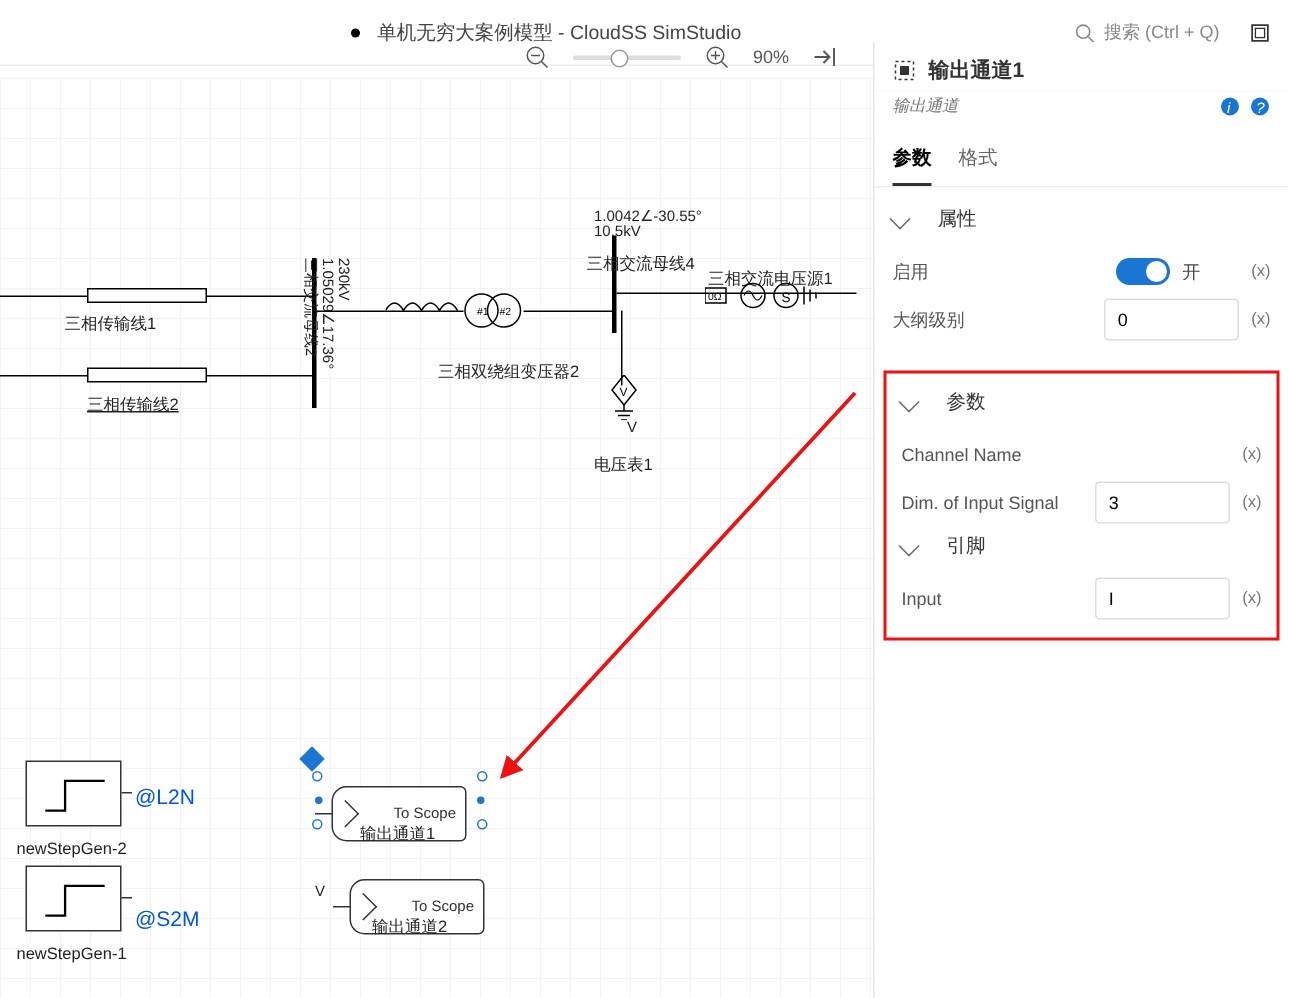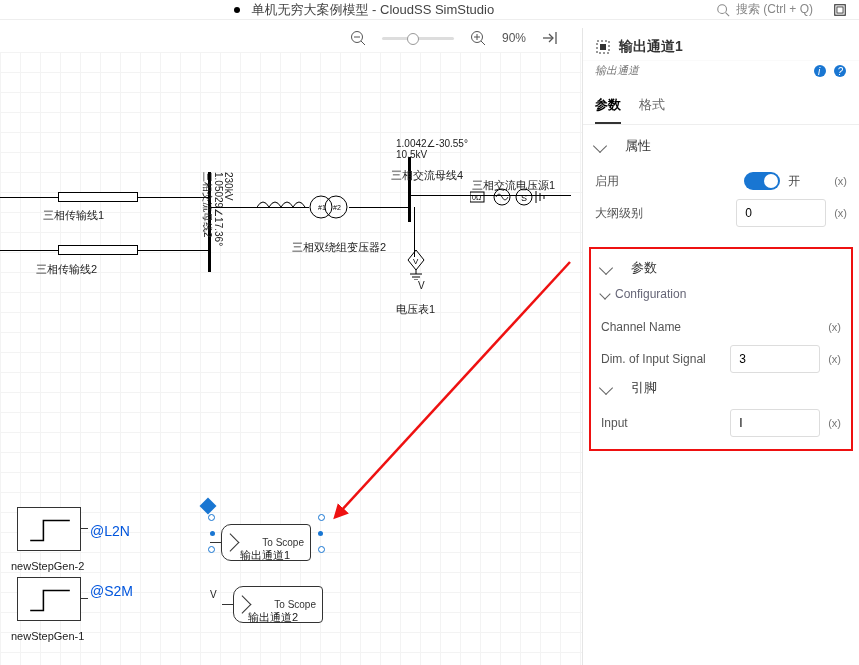--- a/index.html
+++ b/index.html
@@ -1,19 +1,19 @@
 <!DOCTYPE html>
 <html><head>
 <meta charset="utf-8">
 <style>
   * { box-sizing: border-box; margin: 0; padding: 0; font-family: "Microsoft YaHei", Arial, sans-serif; }
   body { width: 859px; height: 665px; background: #fff; overflow: hidden; position: relative; font-size: 12px; color: #333; }
 
   
-  .topbar { height: 20px; display: flex; align-items: center; padding: 0 12px; border-bottom: 1px solid #eee; }
+  .topbar { height: 44px; display: flex; align-items: center; padding: 0 12px; border-bottom: 1px solid #eee; }
   .title { flex: 1; text-align: center; color: #444; font-size: 13px; }
   .title .dot { display: inline-block; width: 6px; height: 6px; background: #000; border-radius: 50%; vertical-align: middle; margin-right: 8px; }
   .search-box { display: flex; align-items: center; gap: 6px; color: #888; }
   .search-box svg { width: 14px; height: 14px; }
   .fs-icon { margin-left: 14px; }
 
   
   .toolbar { position: absolute; top: 24px; left: 350px; height: 28px; display: flex; align-items: center; gap: 16px; color: #555; }
   .toolbar .zbtn { cursor: pointer; }
   .toolbar .slider { width: 72px; height: 3px; background: #ddd; border-radius: 2px; position: relative; }
@@ -108,21 +108,21 @@
 <div class="canvas">
 
   <div class="hline" style="left:0;top:145px;width:58px;"></div>
   <div style="position:absolute;left:58px;top:140px;width:80px;height:10px;border:1px solid #000;background:#fff;"></div>
   <div class="hline" style="left:138px;top:145px;width:70px;"></div>
   <span class="lbl" style="left:43px;top:156px;">三相传输线1</span>
 
   <div class="hline" style="left:0;top:198px;width:58px;"></div>
   <div style="position:absolute;left:58px;top:193px;width:80px;height:10px;border:1px solid #000;background:#fff;"></div>
   <div class="hline" style="left:138px;top:198px;width:70px;"></div>
-  <span class="lbl" style="left:36px;top:210px;">三相传输线2</span>
+  <span class="lbl" style="left:58px;top:210px;text-decoration:underline;">三相传输线2</span>
 
   <div class="busline" style="left:208px;top:120px;height:100px;"></div>
   <span class="lbl" style="left:214px;top:120px;transform:rotate(90deg);transform-origin:left top;font-size:10px;">三相交流母线2</span>
   <span class="lbl" style="left:224px;top:120px;transform:rotate(90deg);transform-origin:left top;font-size:10px;">1.05029∠17.36°</span>
   <span class="lbl" style="left:234px;top:120px;transform:rotate(90deg);transform-origin:left top;font-size:10px;">230kV</span>
 
   <div class="hline" style="left:211px;top:155px;width:98px;"></div>
 
   <svg style="position:absolute;left:257px;top:148px;" width="50" height="14">
       <path d="M0 7 Q6 -3 12 7 Q18 -3 24 7 Q30 -3 36 7 Q42 -3 48 7" fill="none" stroke="#000"></path>
@@ -176,21 +176,21 @@
   <div style="position:absolute;left:81px;top:476px;width:7px;height:1px;background:#333;"></div>
   <span class="blue-lbl lbl" style="left:90px;top:471px;">@L2N</span>
   <span class="lbl" style="left:11px;top:508px;font-size:11px;">newStepGen-2</span>
 
   <div class="stepbox" style="left:17px;top:525px;">
     <svg viewBox="0 0 40 30">
         <polyline points="2,24 14,24 14,6 38,6" fill="none" stroke="#000" stroke-width="1.4"></polyline>
       </svg>
   </div>
   <div style="position:absolute;left:81px;top:546px;width:7px;height:1px;background:#333;"></div>
-  <span class="blue-lbl lbl" style="left:90px;top:531px;">@S2M</span>
+  <span class="blue-lbl lbl" style="left:90px;top:552px;">@S2M</span>
   <span class="lbl" style="left:11px;top:578px;font-size:11px;">newStepGen-1</span>
 
   <div class="diamond" style="left:202px;top:448px;"></div>
   <div class="toscope" style="left:221px;top:472px;">
       <span>To Scope</span>
     </div>
   <span class="lbl" style="left:240px;top:496px;font-size:11px;">输出通道1</span>
   <div class="selnode" style="left:208px;top:462px;"></div>
   <div class="selnode" style="left:318px;top:462px;"></div>
   <div class="selnode" style="left:208px;top:494px;"></div>
@@ -259,24 +259,20 @@
       <span class="x">(x)</span>
     </div>
   </div>
 
   <div class="red-box">
     <div class="section" style="padding-bottom:2px;">
       <div class="sec-title">
           <span class="chev"></span>
           <span>参数</span>
         </div>
-      <div class="sub-title">
-          <span class="chev" style="width:8px;height:8px;"></span>
-          <span>Configuration</span>
-        </div>
       <div class="row">
         <span class="k">Channel Name</span>
         <span class="x">(x)</span>
       </div>
       <div class="row">
         <span class="k">Dim. of Input Signal</span>
         <span class="v"><input value="3" style=""></span>
         <span class="x">(x)</span>
       </div>
     </div>

